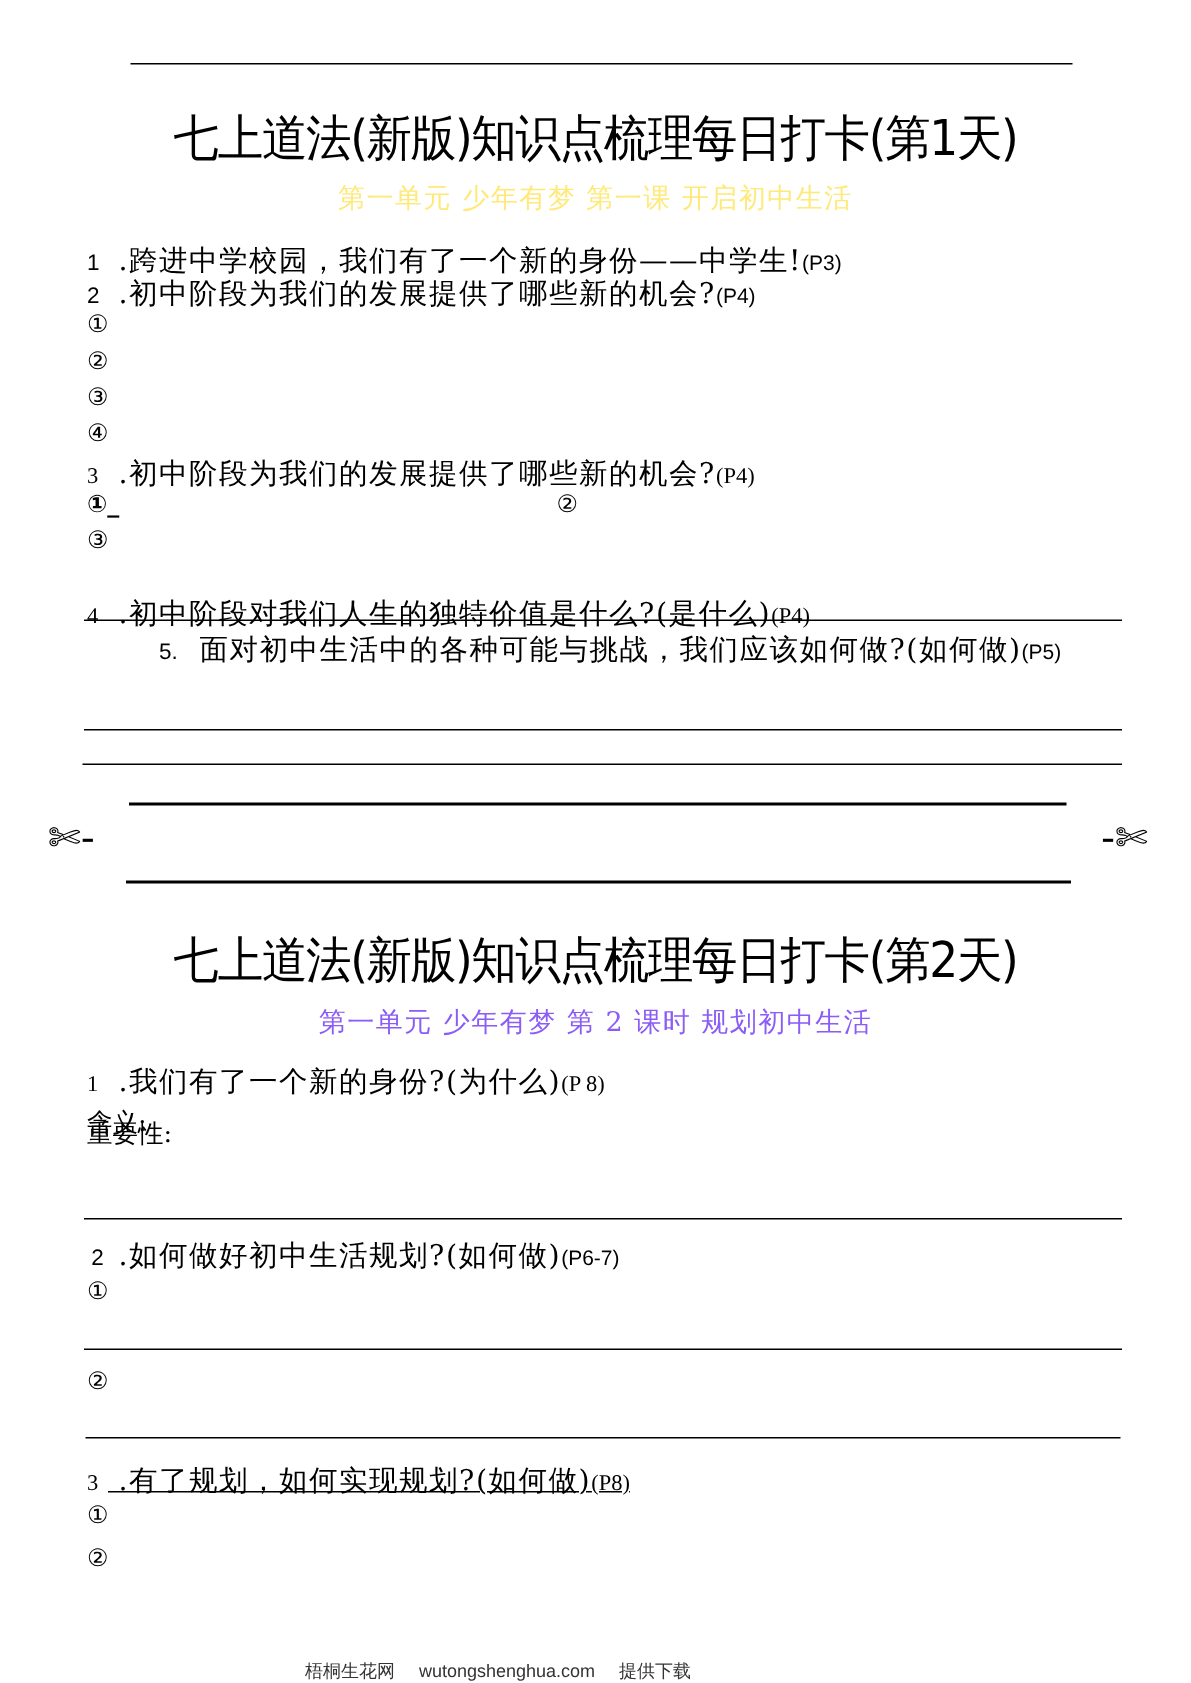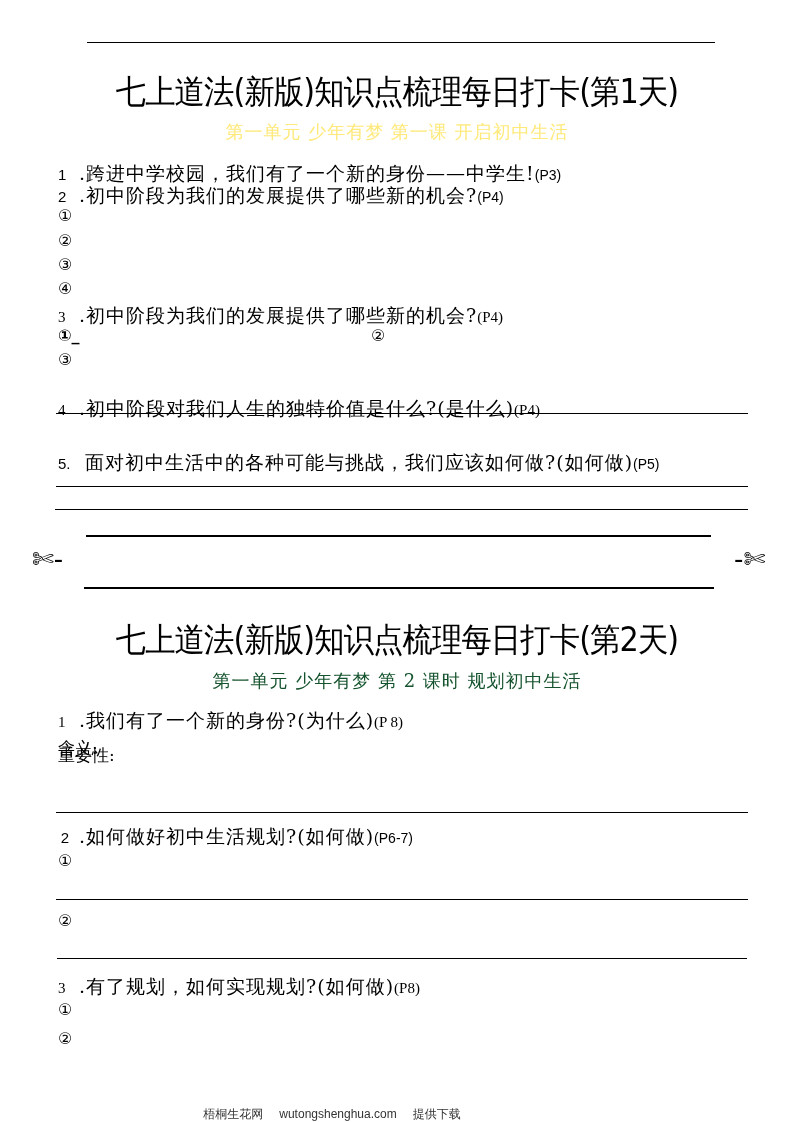--- a/index.html
+++ b/index.html
@@ -58,50 +58,50 @@
 </div>
 <div class="circ" style="left:58px; top:326px;font-weight:bold;">①_</div>
 <div class="circ" style="left:371px; top:326px;">②</div>
 <div class="circ" style="left:58px; top:350px;">③</div>
 
 <div class="line" style="top:374px;margin-top:22px;">
   <span class="num" style="width:14px; font-family:'Liberation Serif',serif;">4</span><span class="txt"> .初中阶段对我们人生的独特价值是什么?(是什么)</span><span class="ref serif">(P4)</span>
 </div>
 <div class="rule" style="left:56px; top:413px; width:692px; height:1px;"></div>
 
-<div class="line" style="top:450px;">
+<div class="line" style="top:420px;margin-left:48px;">
   <span class="num" style="width:20px;">5.</span><span class="txt">  面对初中生活中的各种可能与挑战，我们应该如何做?(如何做)</span><span class="ref">(P5)</span>
 </div>
 <div class="rule" style="left:56px; top:486px; width:692px; height:1px;"></div>
 <div class="rule" style="left:55px; top:509px; width:693px; height:1px;"></div>
 
 <div class="rule" style="left:86px; top:535px; width:625px; height:2px;"></div>
 <div class="scissors" style="left:32px; top:546px;">✄-</div>
 <div class="scissors" style="left:734px; top:546px;">-✄</div>
 <div class="rule" style="left:84px; top:587px; width:630px; height:2px;"></div>
 
 <div class="title" style="top:618px;">七上道法(新版)知识点梳理每日打卡(第2天)</div>
-<div class="subtitle" style="top:669px; color:#14532d;">第一单元  少年有梦  第 2 课时  规划初中生活</div>
+<div class="subtitle" style="top:669px; color:#8b5cf6;">第一单元  少年有梦  第 2 课时  规划初中生活</div>
 
 <div class="line" style="top:708px;">
   <span class="num" style="width:14px; font-family:'Liberation Serif',serif;">1</span><span class="txt"> .我们有了一个新的身份?(为什么)</span><span class="ref serif">(P 8)</span>
 </div>
 <div class="label" style="top:737px;">含义:</div>
 <div class="label" style="top:744px;">重要性:</div>
 <div class="rule" style="left:56px; top:812px; width:692px; height:1px;"></div>
 
 <div class="line" style="top:824px;text-align:center;">
   <span class="num" style="width:14px;">2</span><span class="txt"> .如何做好初中生活规划?(如何做)</span><span class="ref">(P6-7)</span>
 </div>
 <div class="circ" style="left:58px; top:851px;">①</div>
 <div class="rule" style="left:56px; top:899px; width:692px; height:1px;"></div>
 <div class="circ" style="left:58px; top:911px;">②</div>
 <div class="rule" style="left:57px; top:958px; width:690px; height:1px;"></div>
 
-<div class="line" style="top:974px;">
+<div class="line" style="top:974px;text-decoration:underline;">
   <span class="num" style="width:14px; font-family:'Liberation Serif',serif;">3</span><span class="txt"> .有了规划，如何实现规划?(如何做)</span><span class="ref serif">(P8)</span>
 </div>
 <div class="circ" style="left:58px; top:1000px;">①</div>
 <div class="circ" style="left:58px; top:1029px;">②</div>
 
 <div class="footer">
   <span>梧桐生花网</span><span class="url">wutongshenghua.com</span><span>提供下载</span>
 </div>
 
 </body></html>

